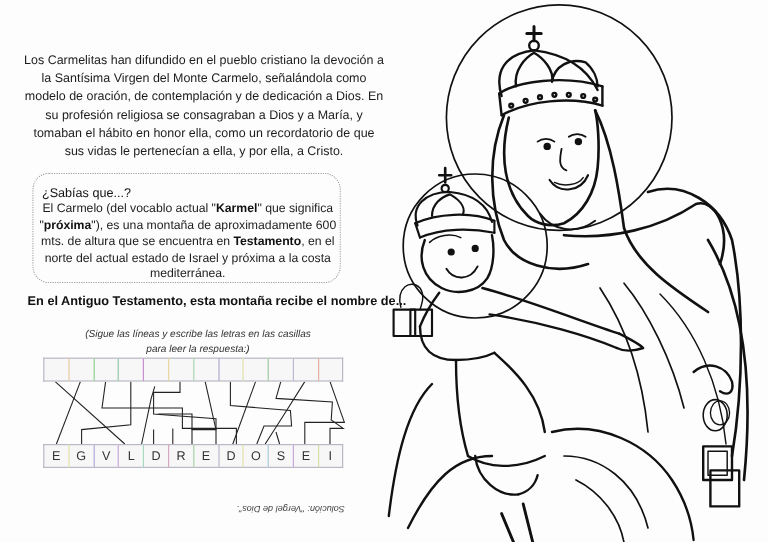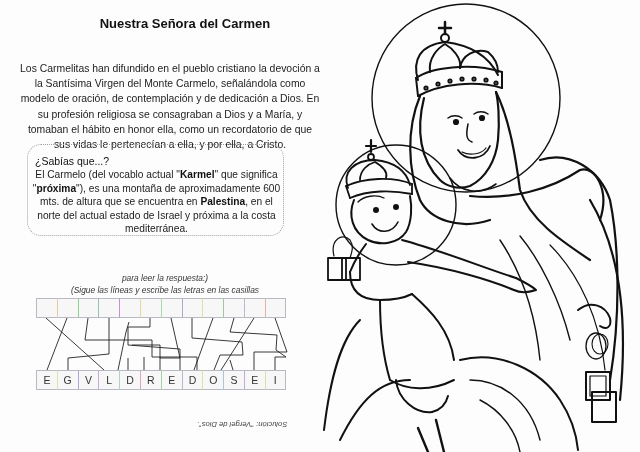--- a/index.html
+++ b/index.html
@@ -10,21 +10,21 @@
       color: #1a1a1a;
       position: relative;
     }
     .page { position: absolute; left: 0; top: 0; width: 640px; height: 452px; }
     .title {
       position: absolute; left: 0; width: 330px; top: 16px;
       text-align: center; font-weight: bold; font-size: 13px; color: #111;
       margin-left: 20px;
     }
     .intro {
-      position: absolute; left: 20px; width: 300px; top: 61px;
+      position: absolute; left: 20px; width: 300px; top: 43px;
       text-align: center; font-size: 10.4px; line-height: 15.2px; color: #1c1c1c;
     }
     .fact-box {
       position: absolute; left: 27px; top: 144px; width: 257px; height: 92px;
       border: 1.5px dotted #9aa39a; border-radius: 14px;
       box-sizing: border-box;
     }
     .fact-title {
       position: absolute; left: 35px; top: 155px;
       font-weight: normal; font-size: 10.5px; color: #111;
@@ -63,34 +63,34 @@
       transform: rotate(180deg);
       transform-origin: center;
     }
     .illustration { position: absolute; left: 320px; top: 0; }
   </style>
 </head>
 <body>
 
 <div class="page">
 
-  <div class="title">Nuestra Señora del Carmen</div>
 
   <div class="intro">Los Carmelitas han difundido en el pueblo cristiano la devoción a la Santísima Virgen del Monte Carmelo, señalándola como modelo de oración, de contemplación y de dedicación a Dios. En su profesión religiosa se consagraban a Dios y a María, y tomaban el hábito en honor ella, como un recordatorio de que sus vidas le pertenecían a ella, y por ella, a Cristo.</div>
 
   <div class="fact-box"></div>
   <div class="fact-title">¿Sabías que...?</div>
   <div class="fact-text">
-    <span>El Carmelo (del vocablo actual "</span><b>Karmel</b><span>" que significa "</span><b>próxima</b><span>"), es una montaña  de aproximadamente 600 mts. de altura que se encuentra en </span><b>Palestina</b><span>, en el norte del actual estado de Israel y próxima a la costa mediterránea.</span>
-  </div>
-
+    <span>El Carmelo (del vocablo actual "</span><b>Karmel</b><span>" que significa "</span><b>próxima</b><span>"), es una montaña  de aproximadamente 600 mts. de altura que se encuentra en </span><b>Testamento</b><span>, en el norte del actual estado de Israel y próxima a la costa mediterránea.</span>
+  </div>
+
+  <div class="question">En el Antiguo Testamento, esta montaña recibe el nombre de...</div>
 
   <div class="instructions">
+    <div>(Sigue las líneas  y escribe las letras en las casillas</div>
     <div>para leer la respuesta:)</div>
-    <div>(Sigue las líneas  y escribe las letras en las casillas</div>
   </div>
 
   <svg class="maze" width="640" height="452">
     <g stroke="#222" stroke-width="0.9" fill="none">
 
       <path d="M46 318 L104 370"></path>
       <path d="M67 318 L47 370"></path>
       <path d="M88 318 L85 340 L152 340 L152 357 L197 357 L197 370"></path>
       <path d="M109 318 L109 354 L68 358 L68 370"></path>
       <path d="M129 322 L126 332 L118 370"></path>

